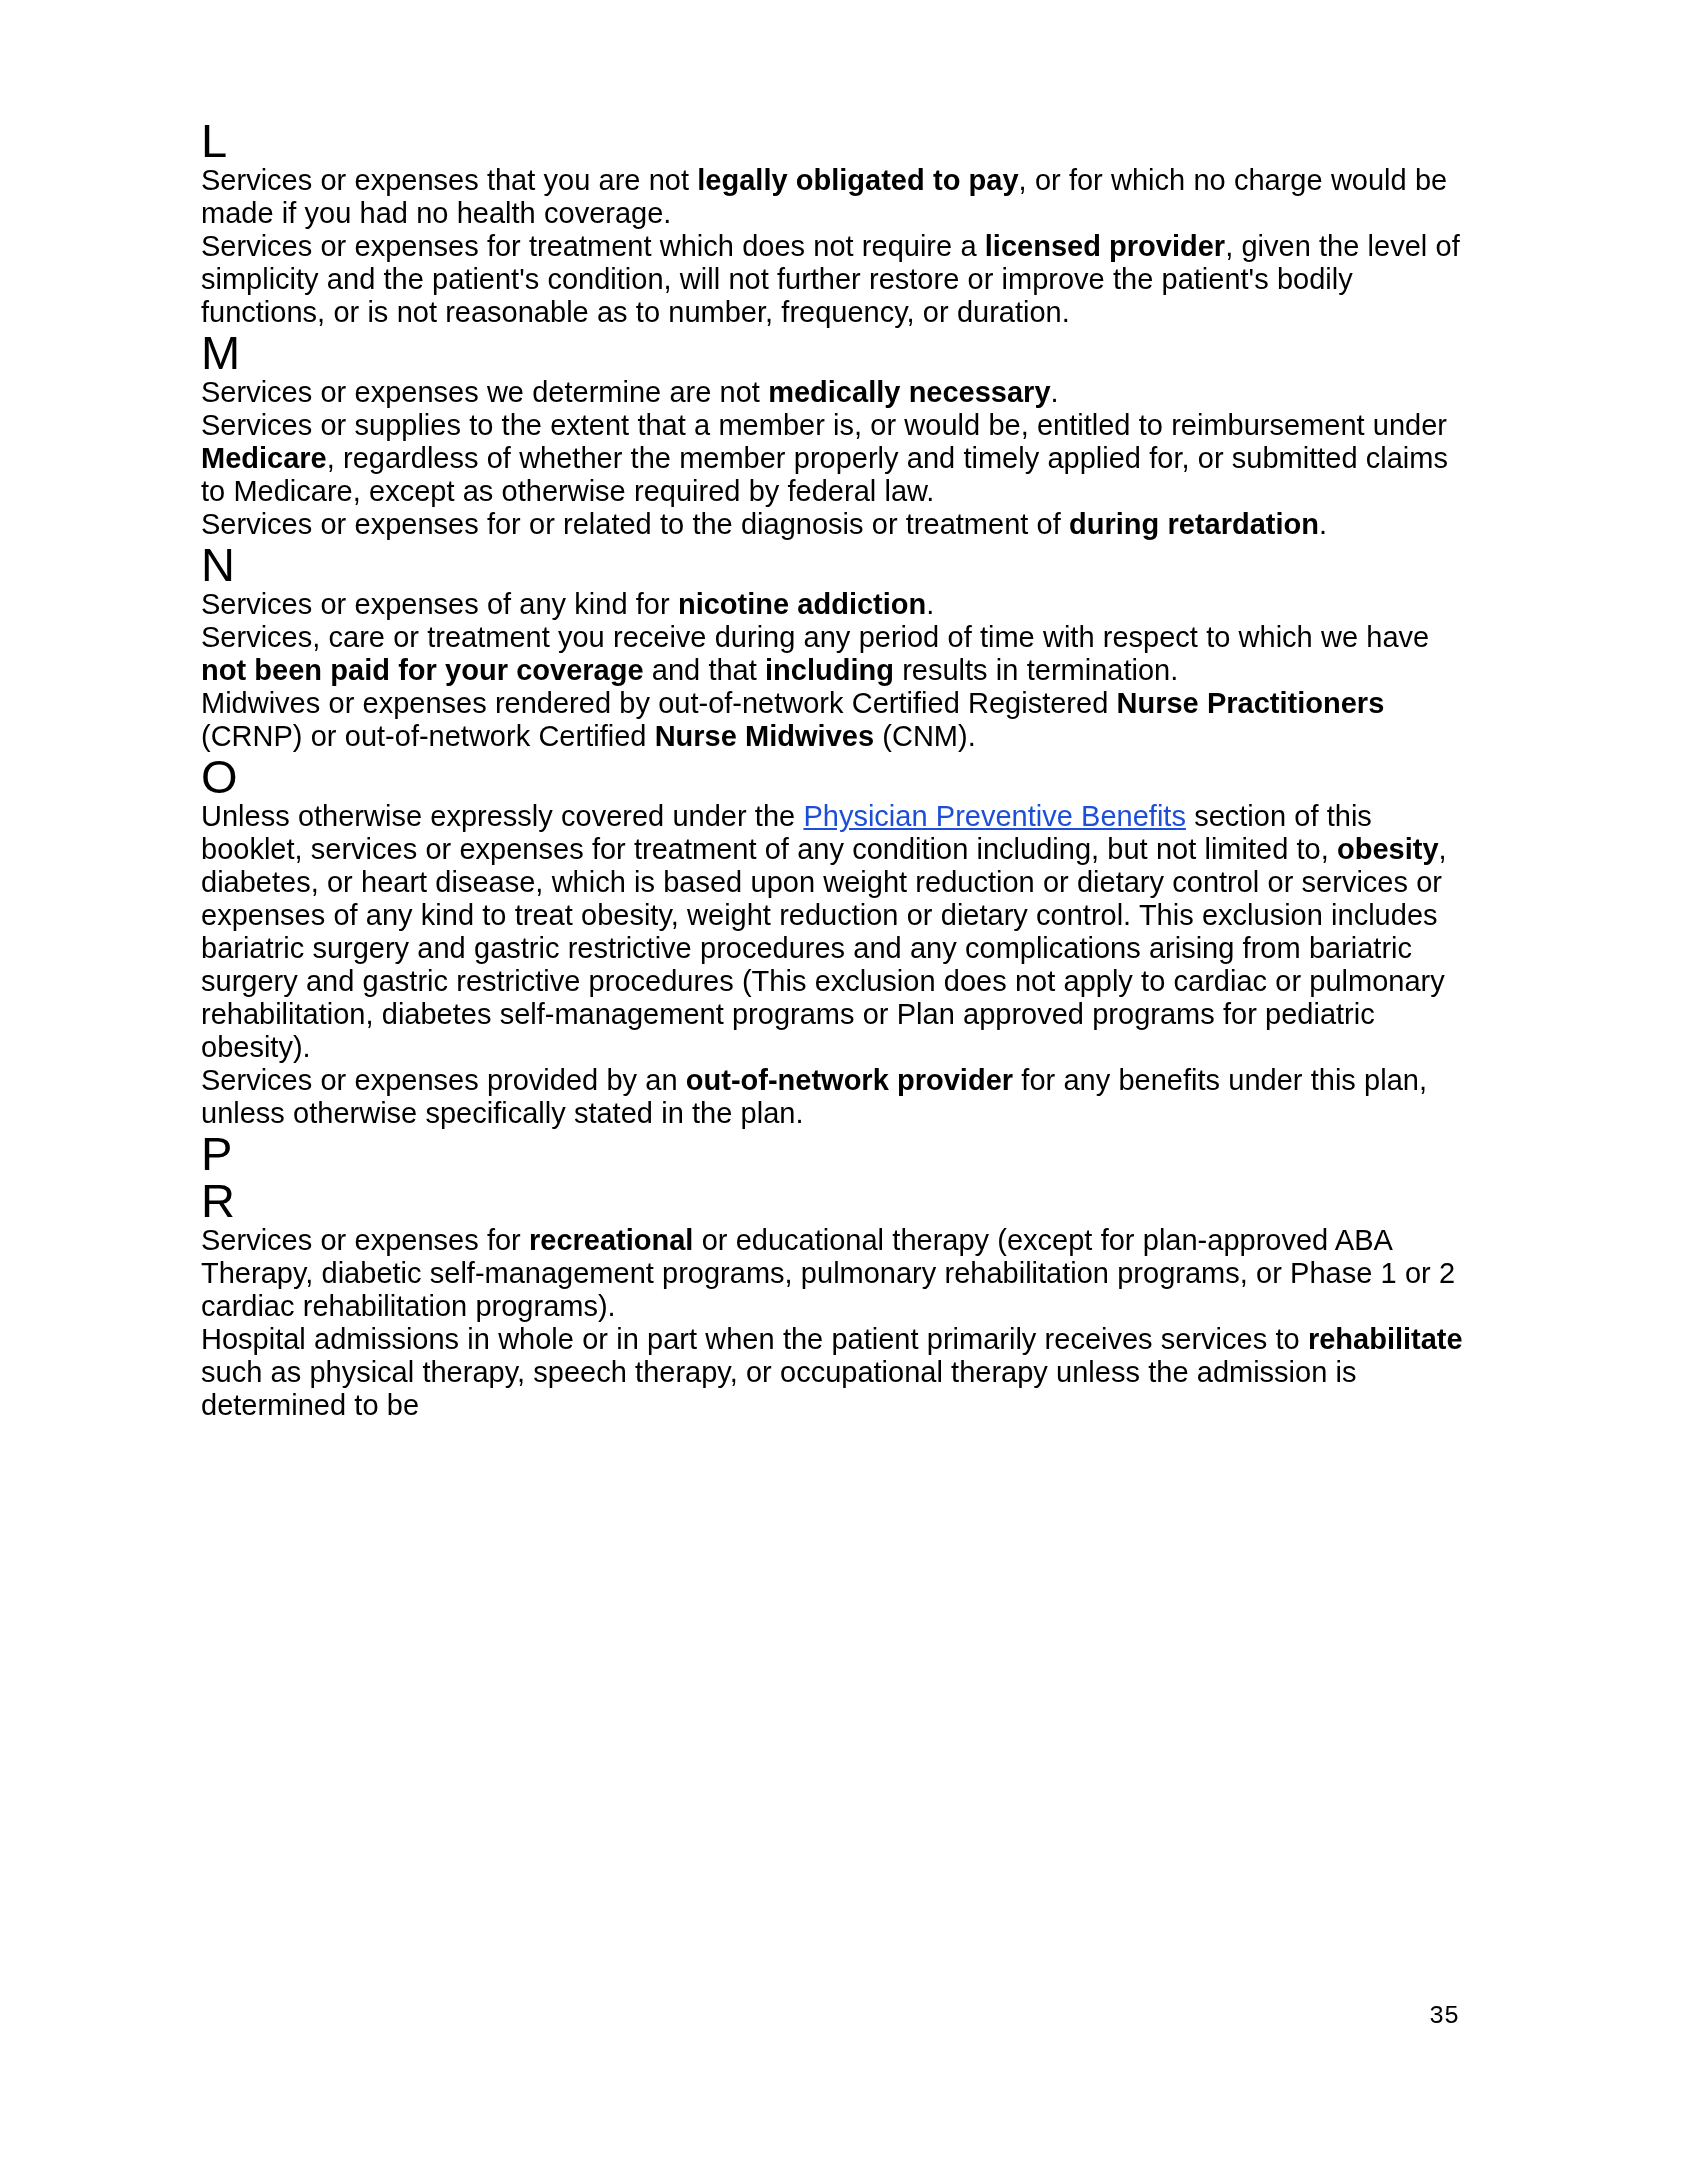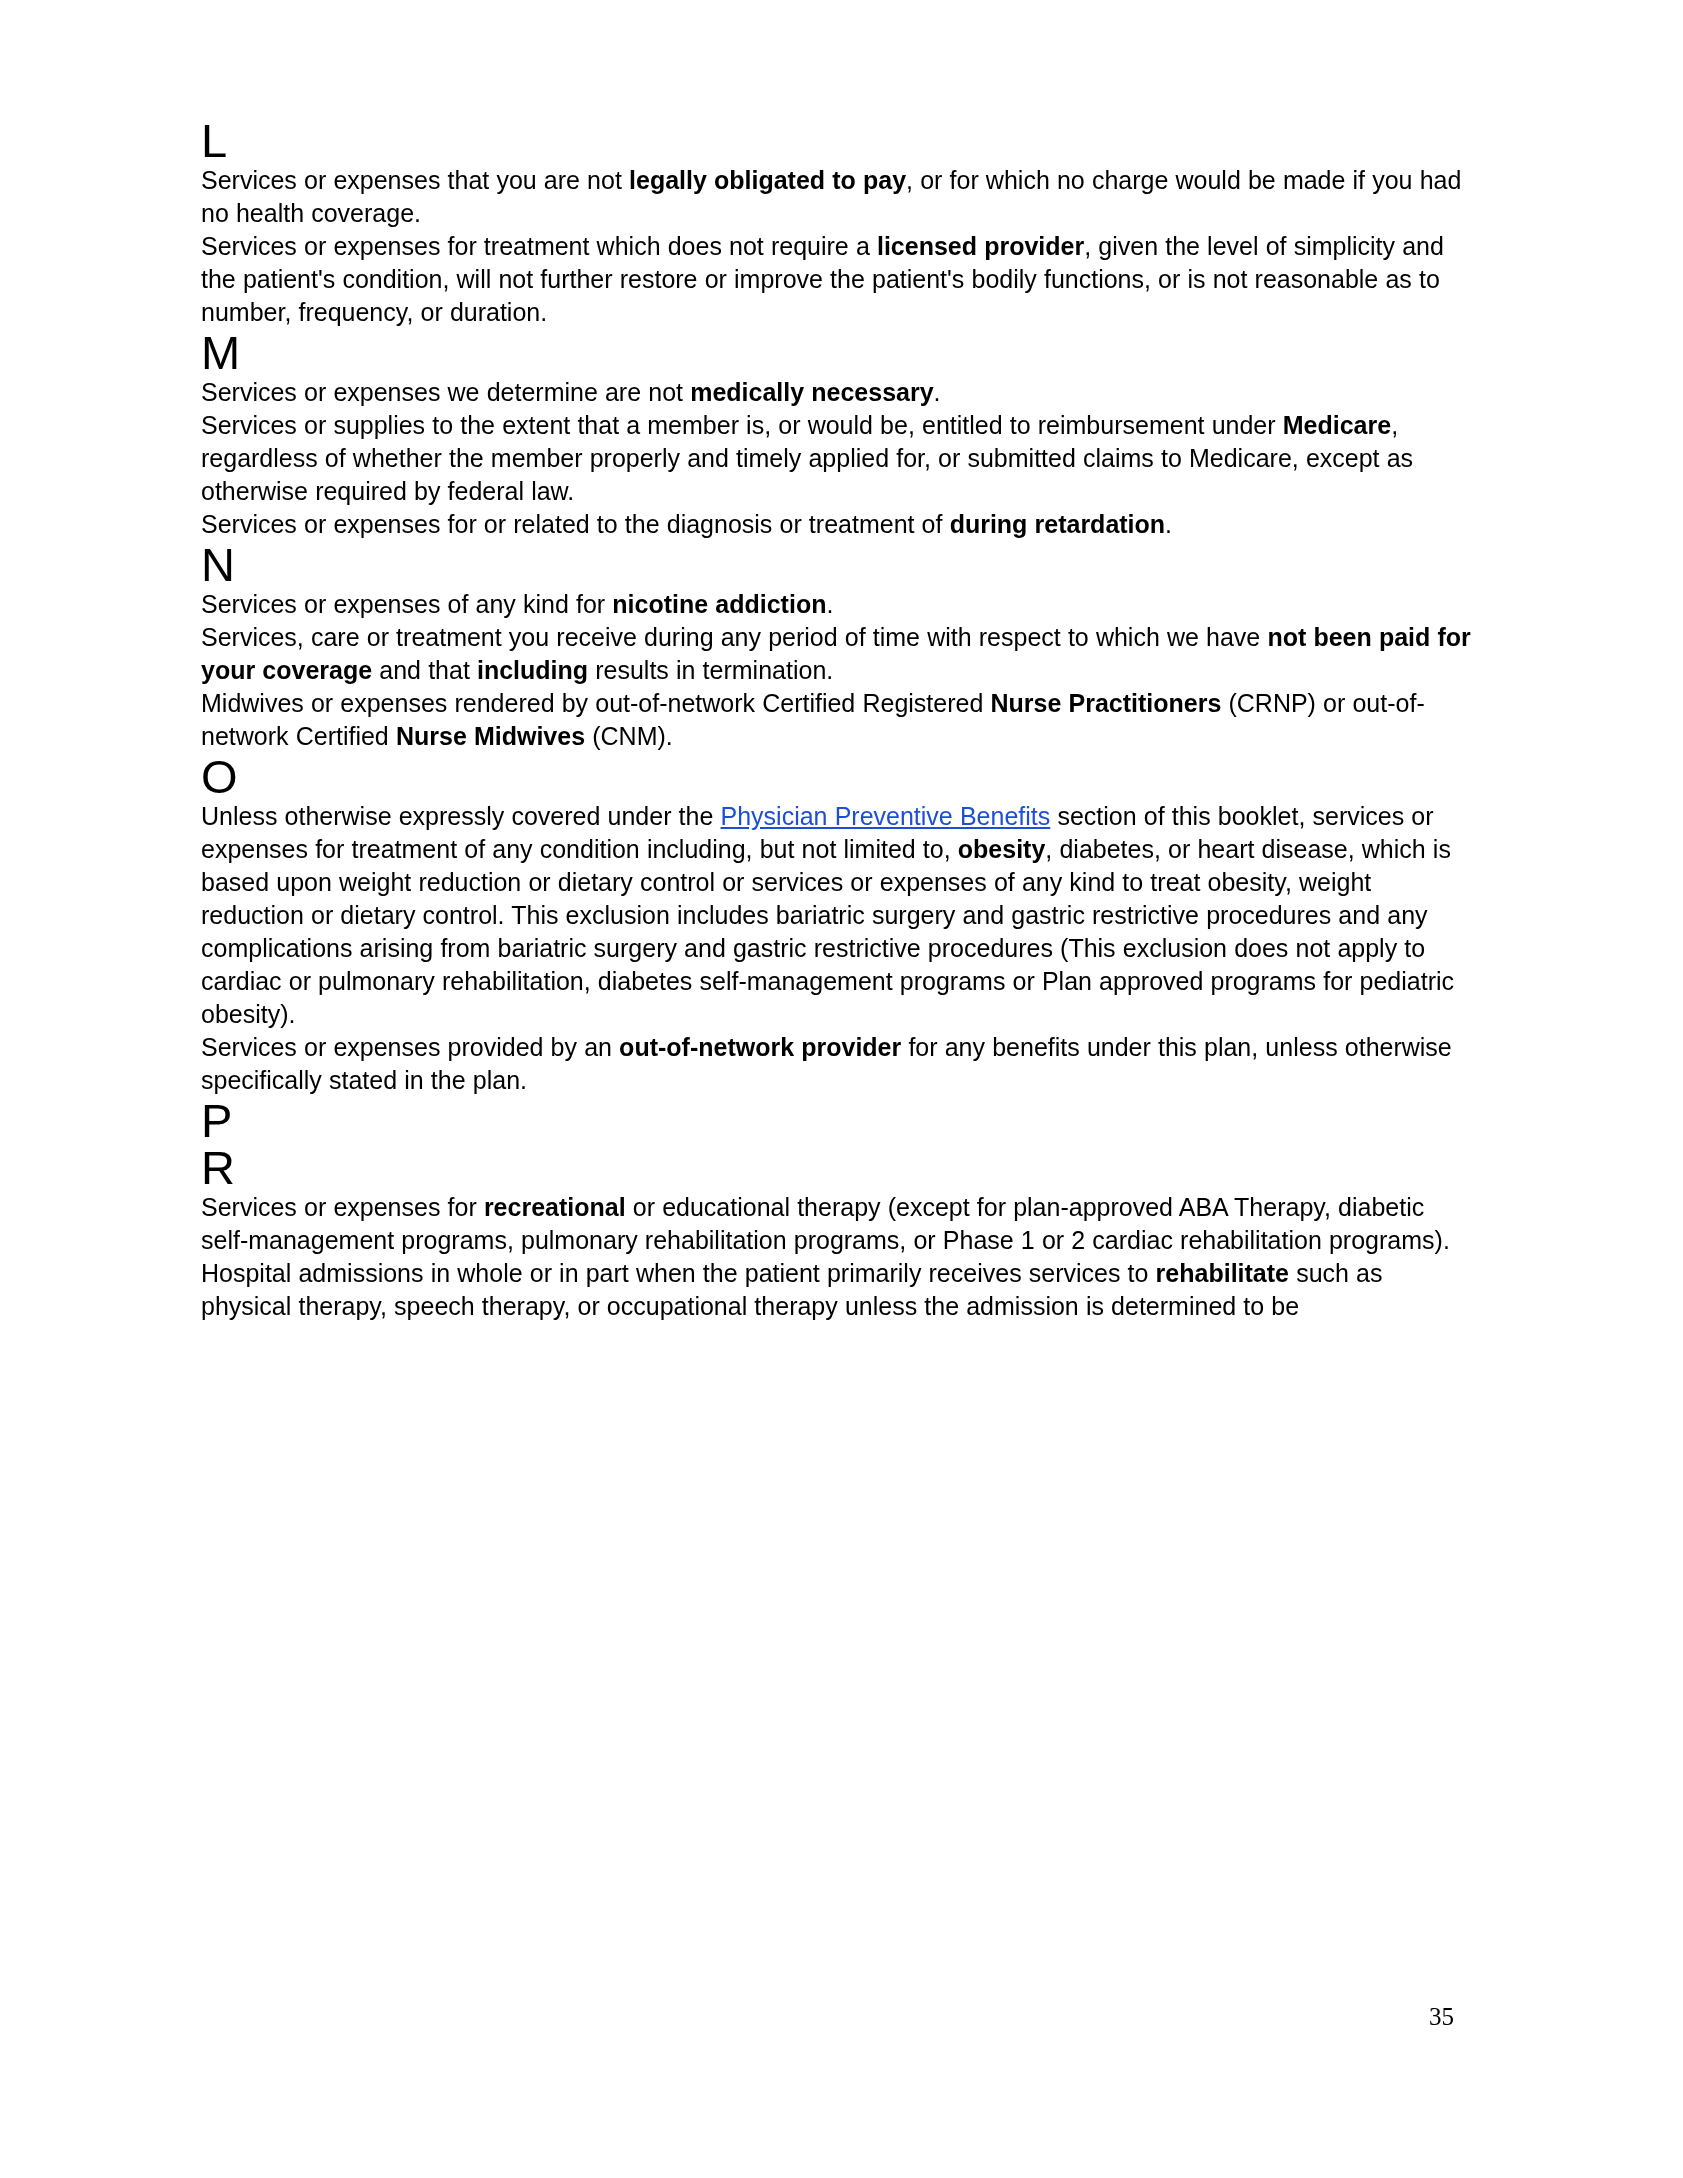--- a/index.html
+++ b/index.html
@@ -40,42 +40,42 @@
   }
   .sec-L  { margin-top: 0px; }
   .sec-M  { margin-top: 48px; }
   .sec-N  { margin-top: 49px; }
   .sec-O  { margin-top: 51px; }
   .sec-P  { margin-top: 48px; }
   .sec-R  { margin-top: 50px; }
 
   p.para {
     font-family: "Liberation Sans", sans-serif;
-    font-size: 25px;
+    font-size: 29px;
     line-height: 33px;
     margin: 0;
     padding: 0;
     text-align: left;
     word-spacing: 0.2px;
   }
   .gap-after-heading { margin-top: 25px; }
   .gap-para          { margin-top: 24px; }
 
   b, strong { font-weight: 700; }
 
   a.doclink {
     color: #1d4ed8;
     text-decoration: underline;
   }
 
   .page-number {
     position: absolute;
     left: 1429px;
     top: 2002px;
-    font-family: Liberation Serif, serif;
+    font-family: Liberation Mono, monospace;
     font-size: 25px;
     line-height: 30px;
     color: #000000;
   }
 </style>
 </head>
 <body>
 
 <div class="page">
   <div class="content">

